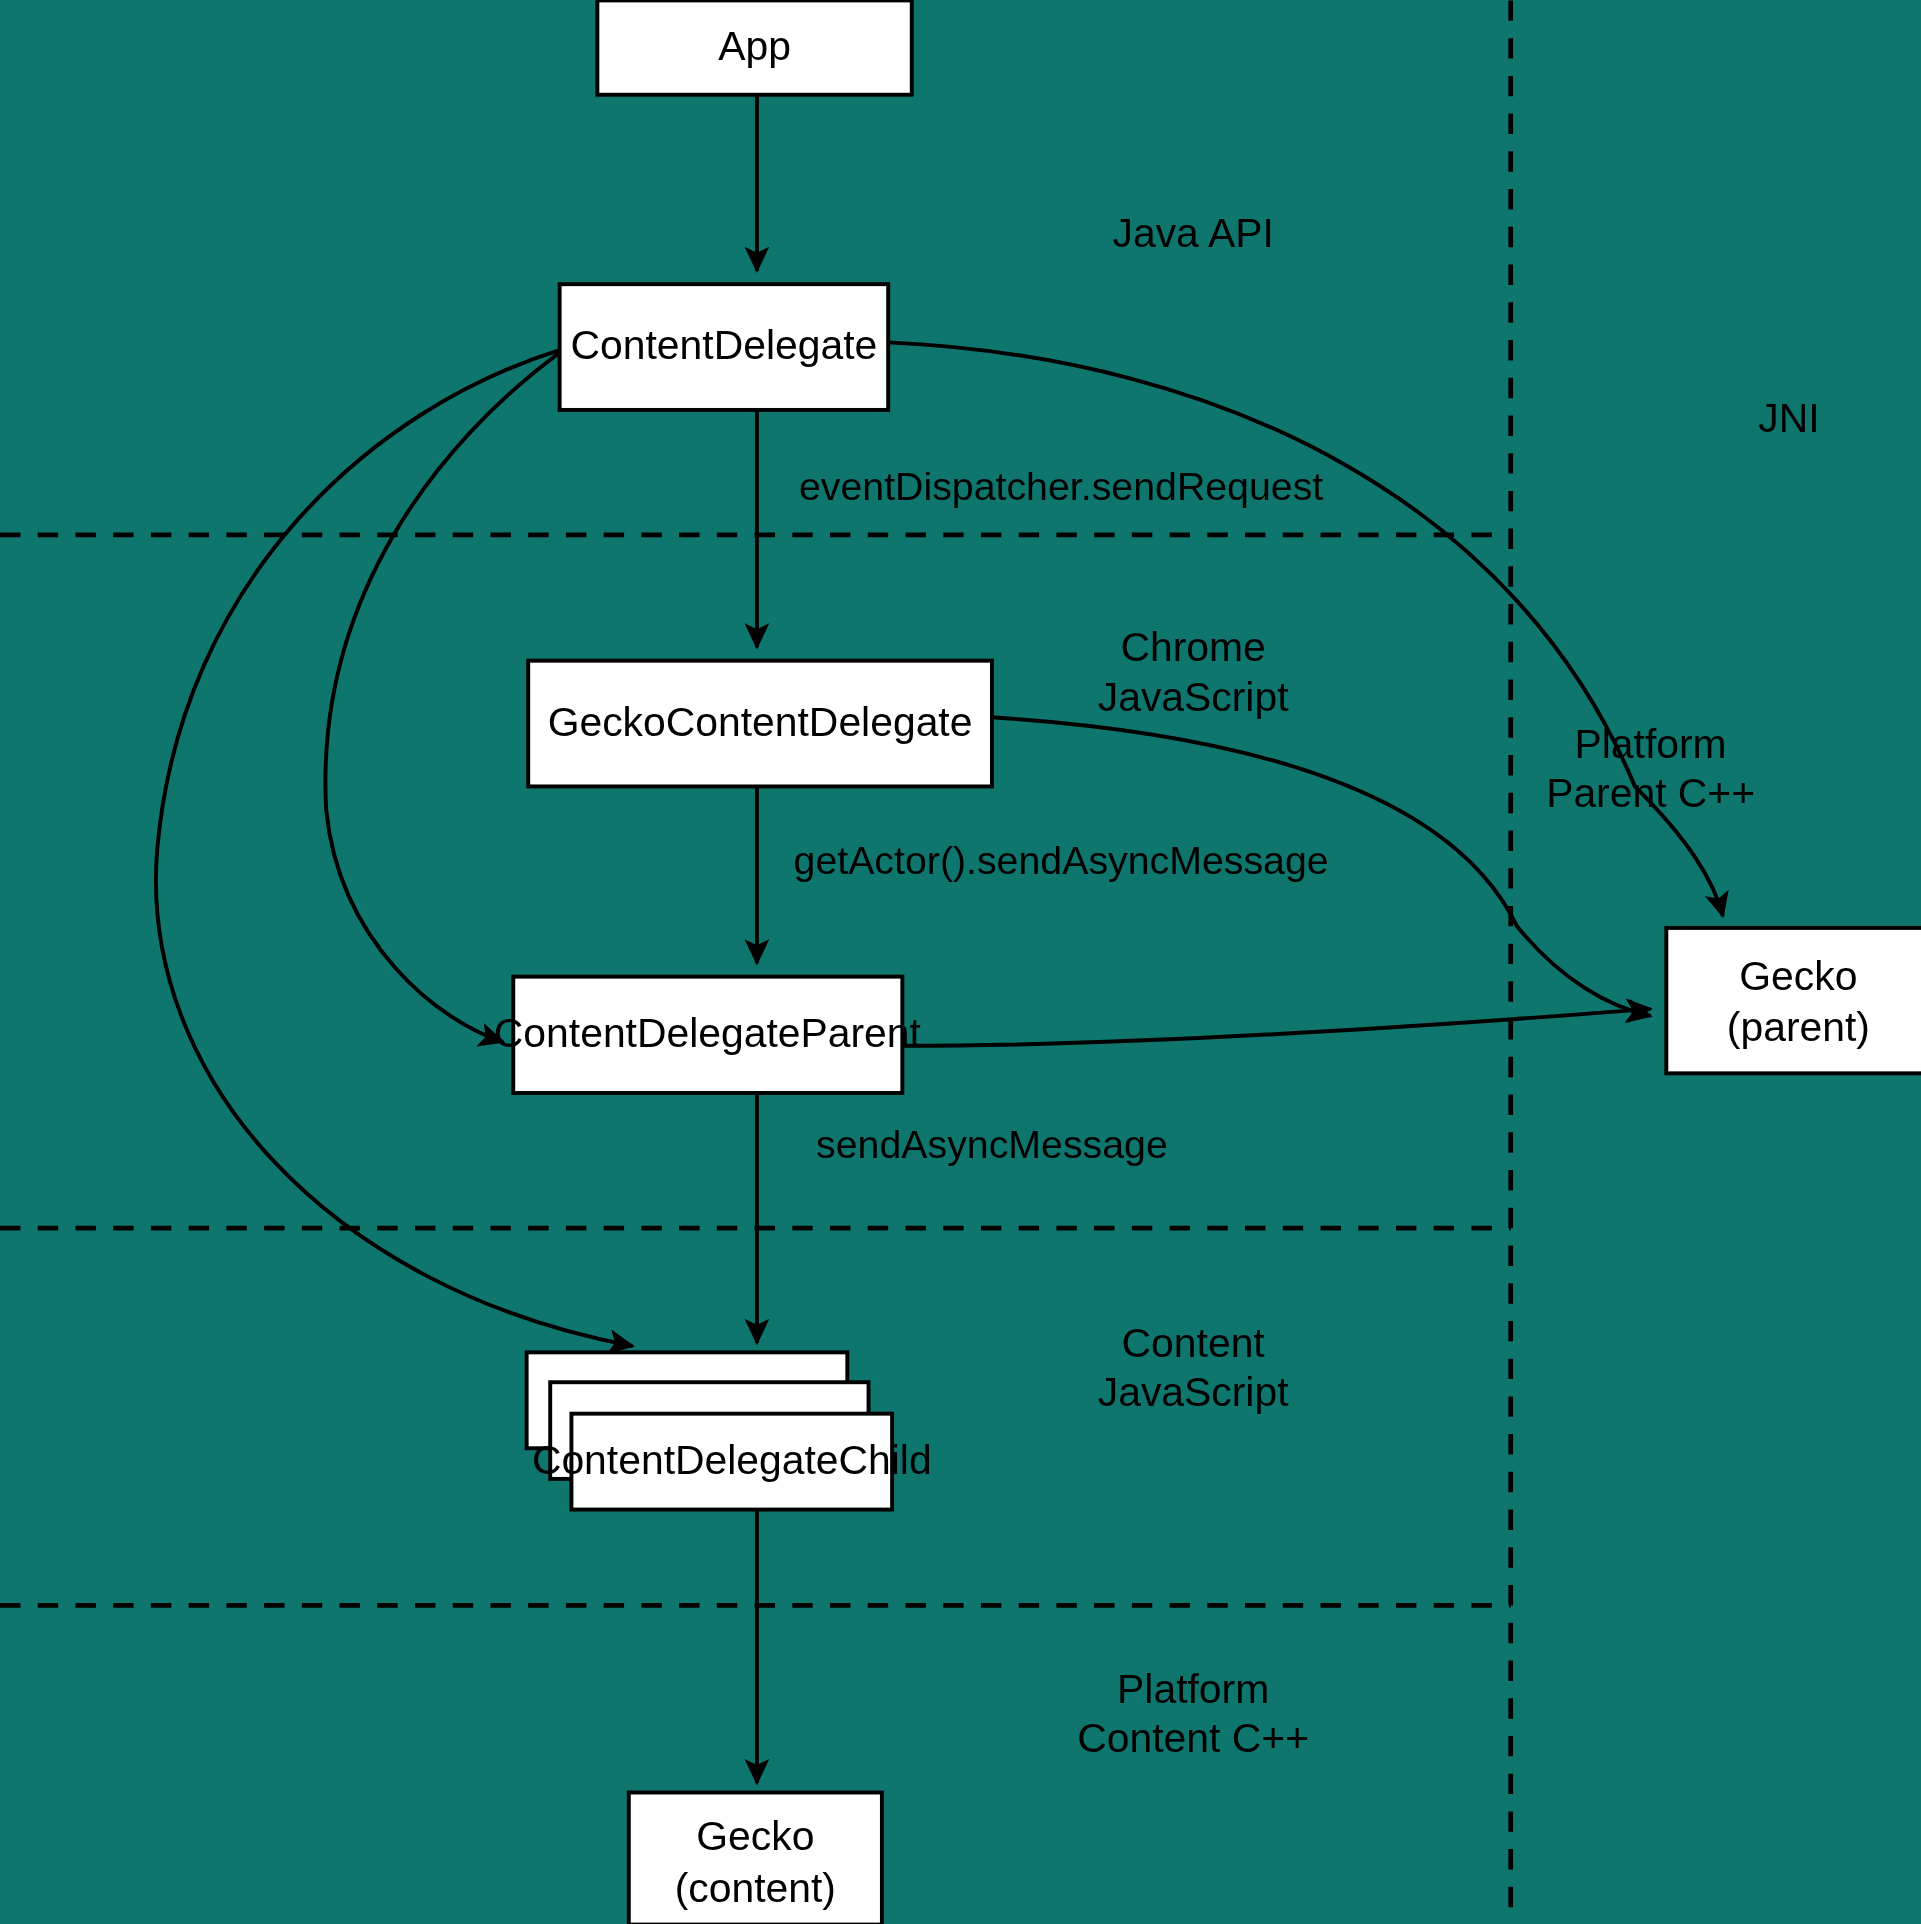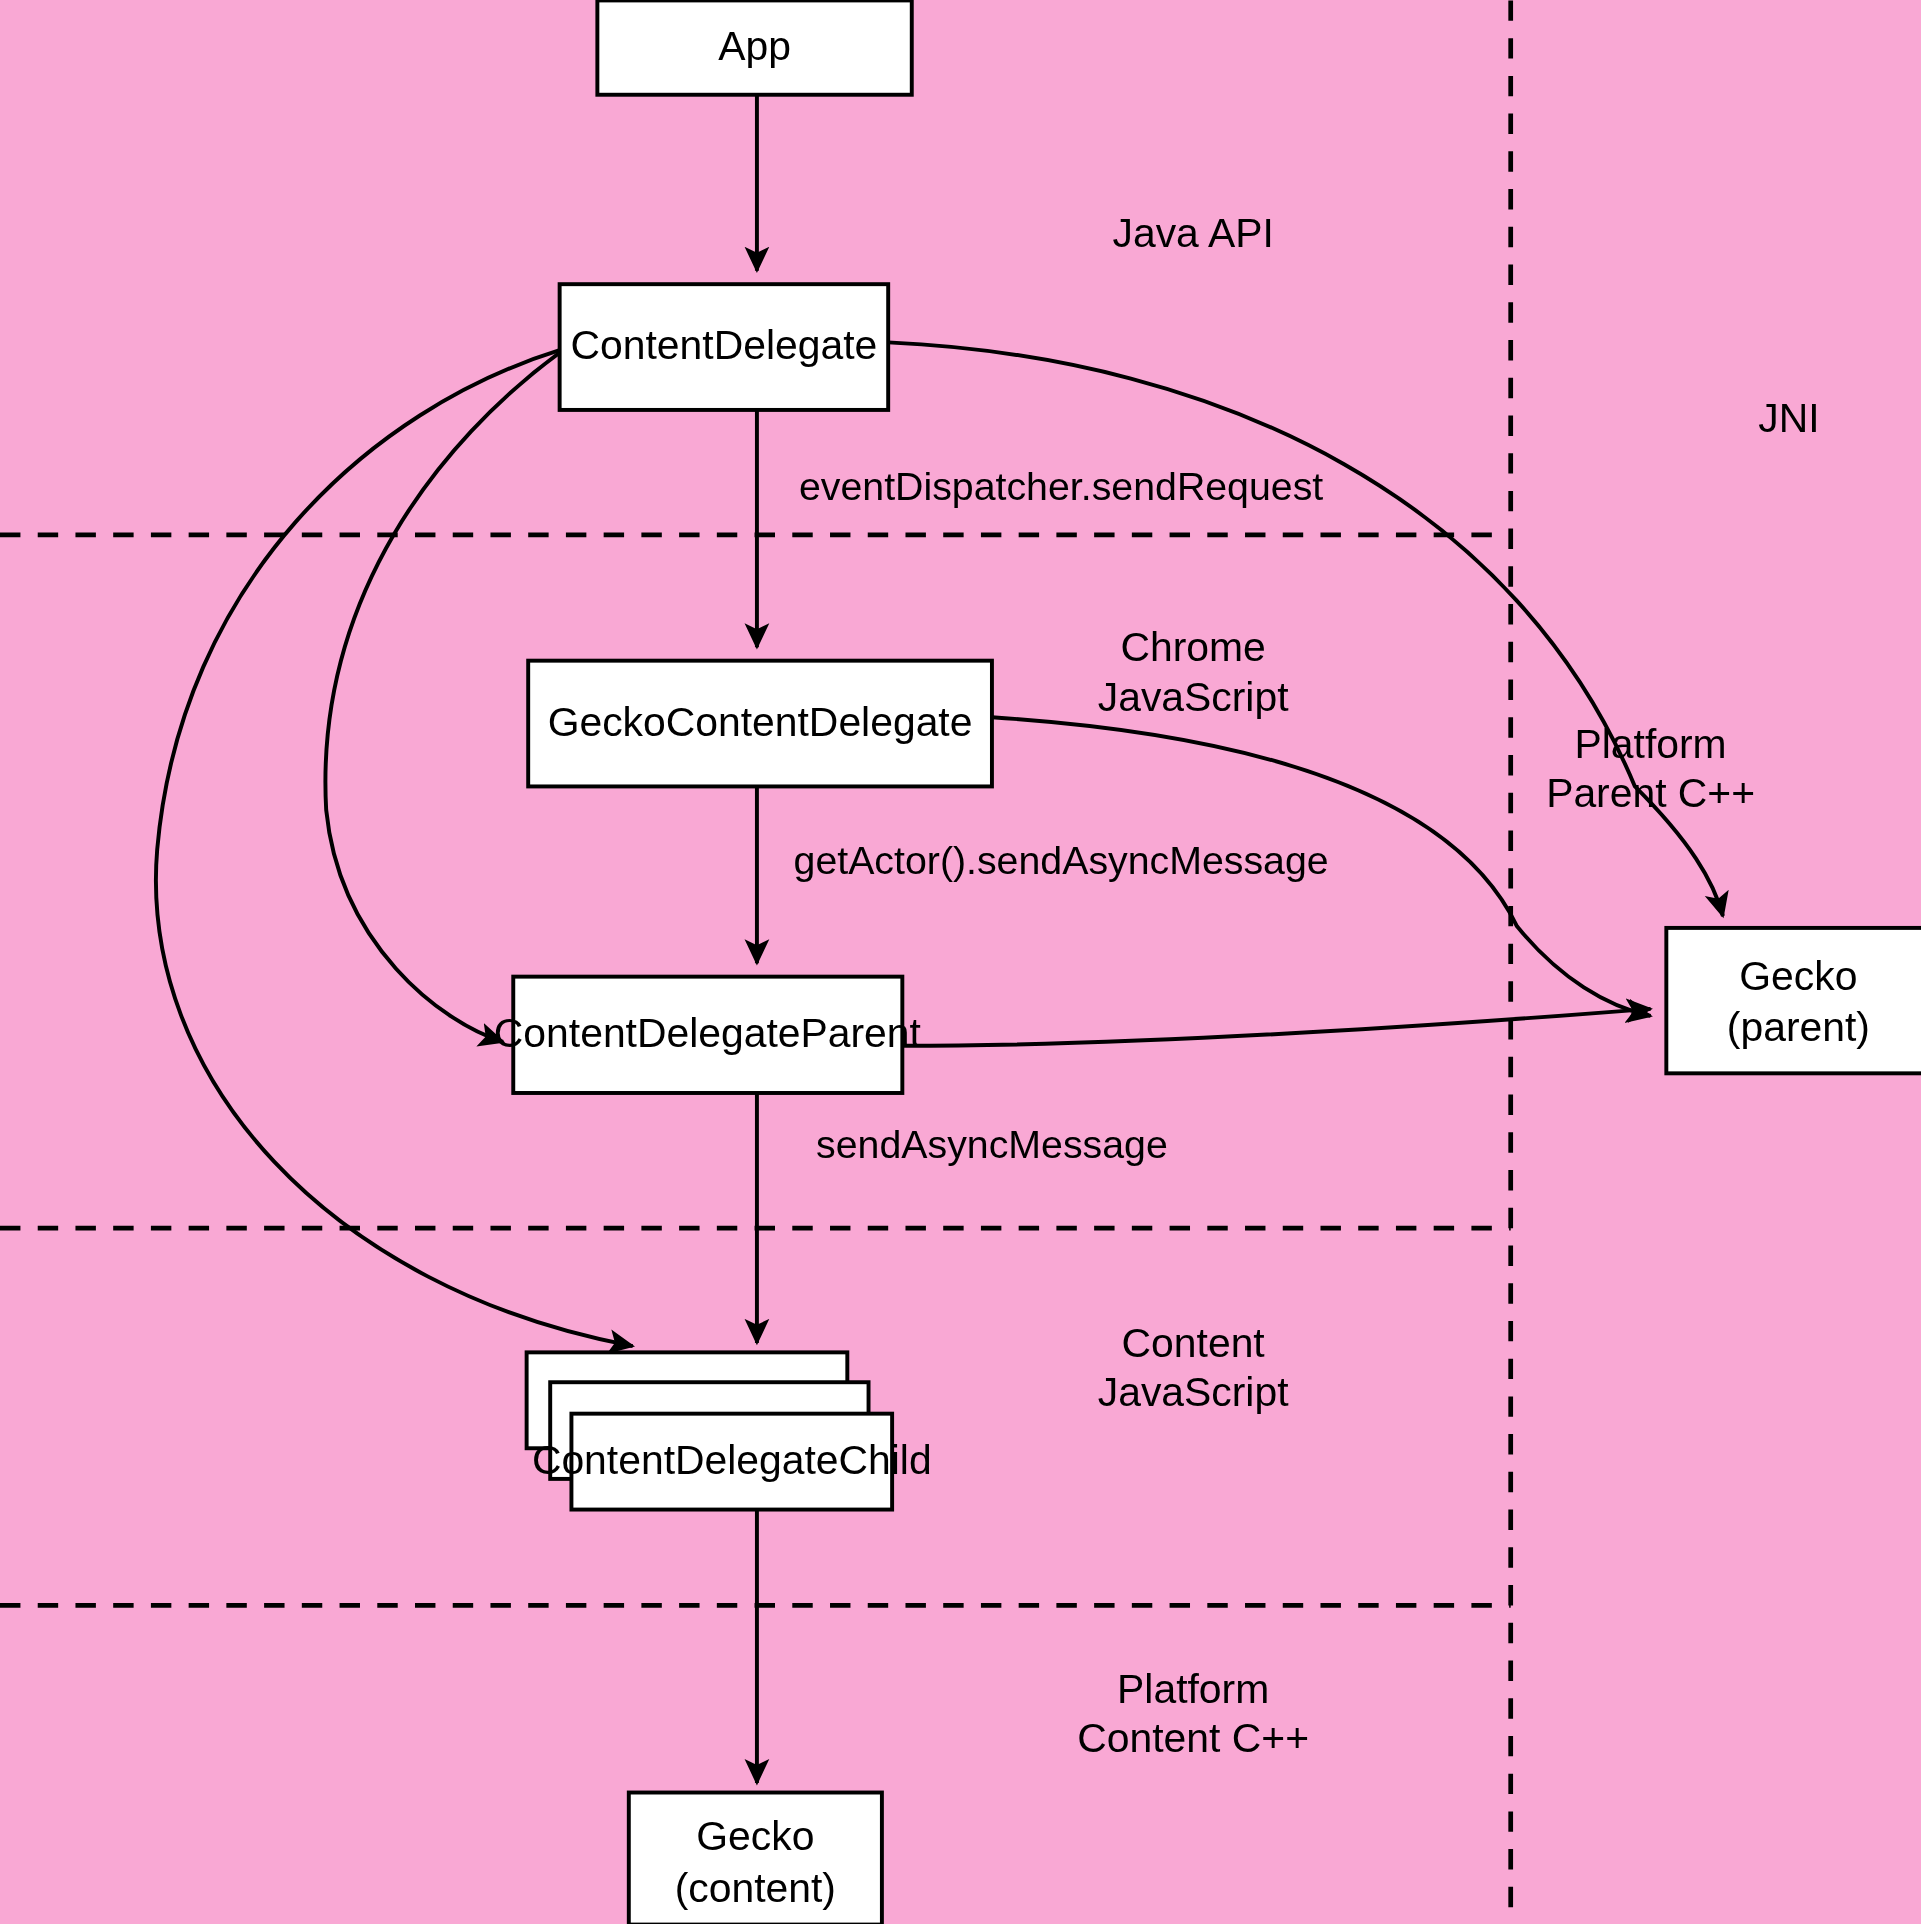--- a/index.html
+++ b/index.html
@@ -4,21 +4,21 @@
 <style>
   html, body {
     margin: 0;
     padding: 0;
     background: #ffffff;
   }
   #diagram-root {
     position: relative;
     width: 1921px;
     height: 1925px;
-    background: #f9a8d4;
+    background: #0f766e;
     font-family: "Liberation Sans", sans-serif;
   }
   svg.diagram-canvas {
     display: block;
     width: 1921px;
     height: 1925px;
   }
   .node-box {
     fill: #ffffff;
     stroke: #000000;

